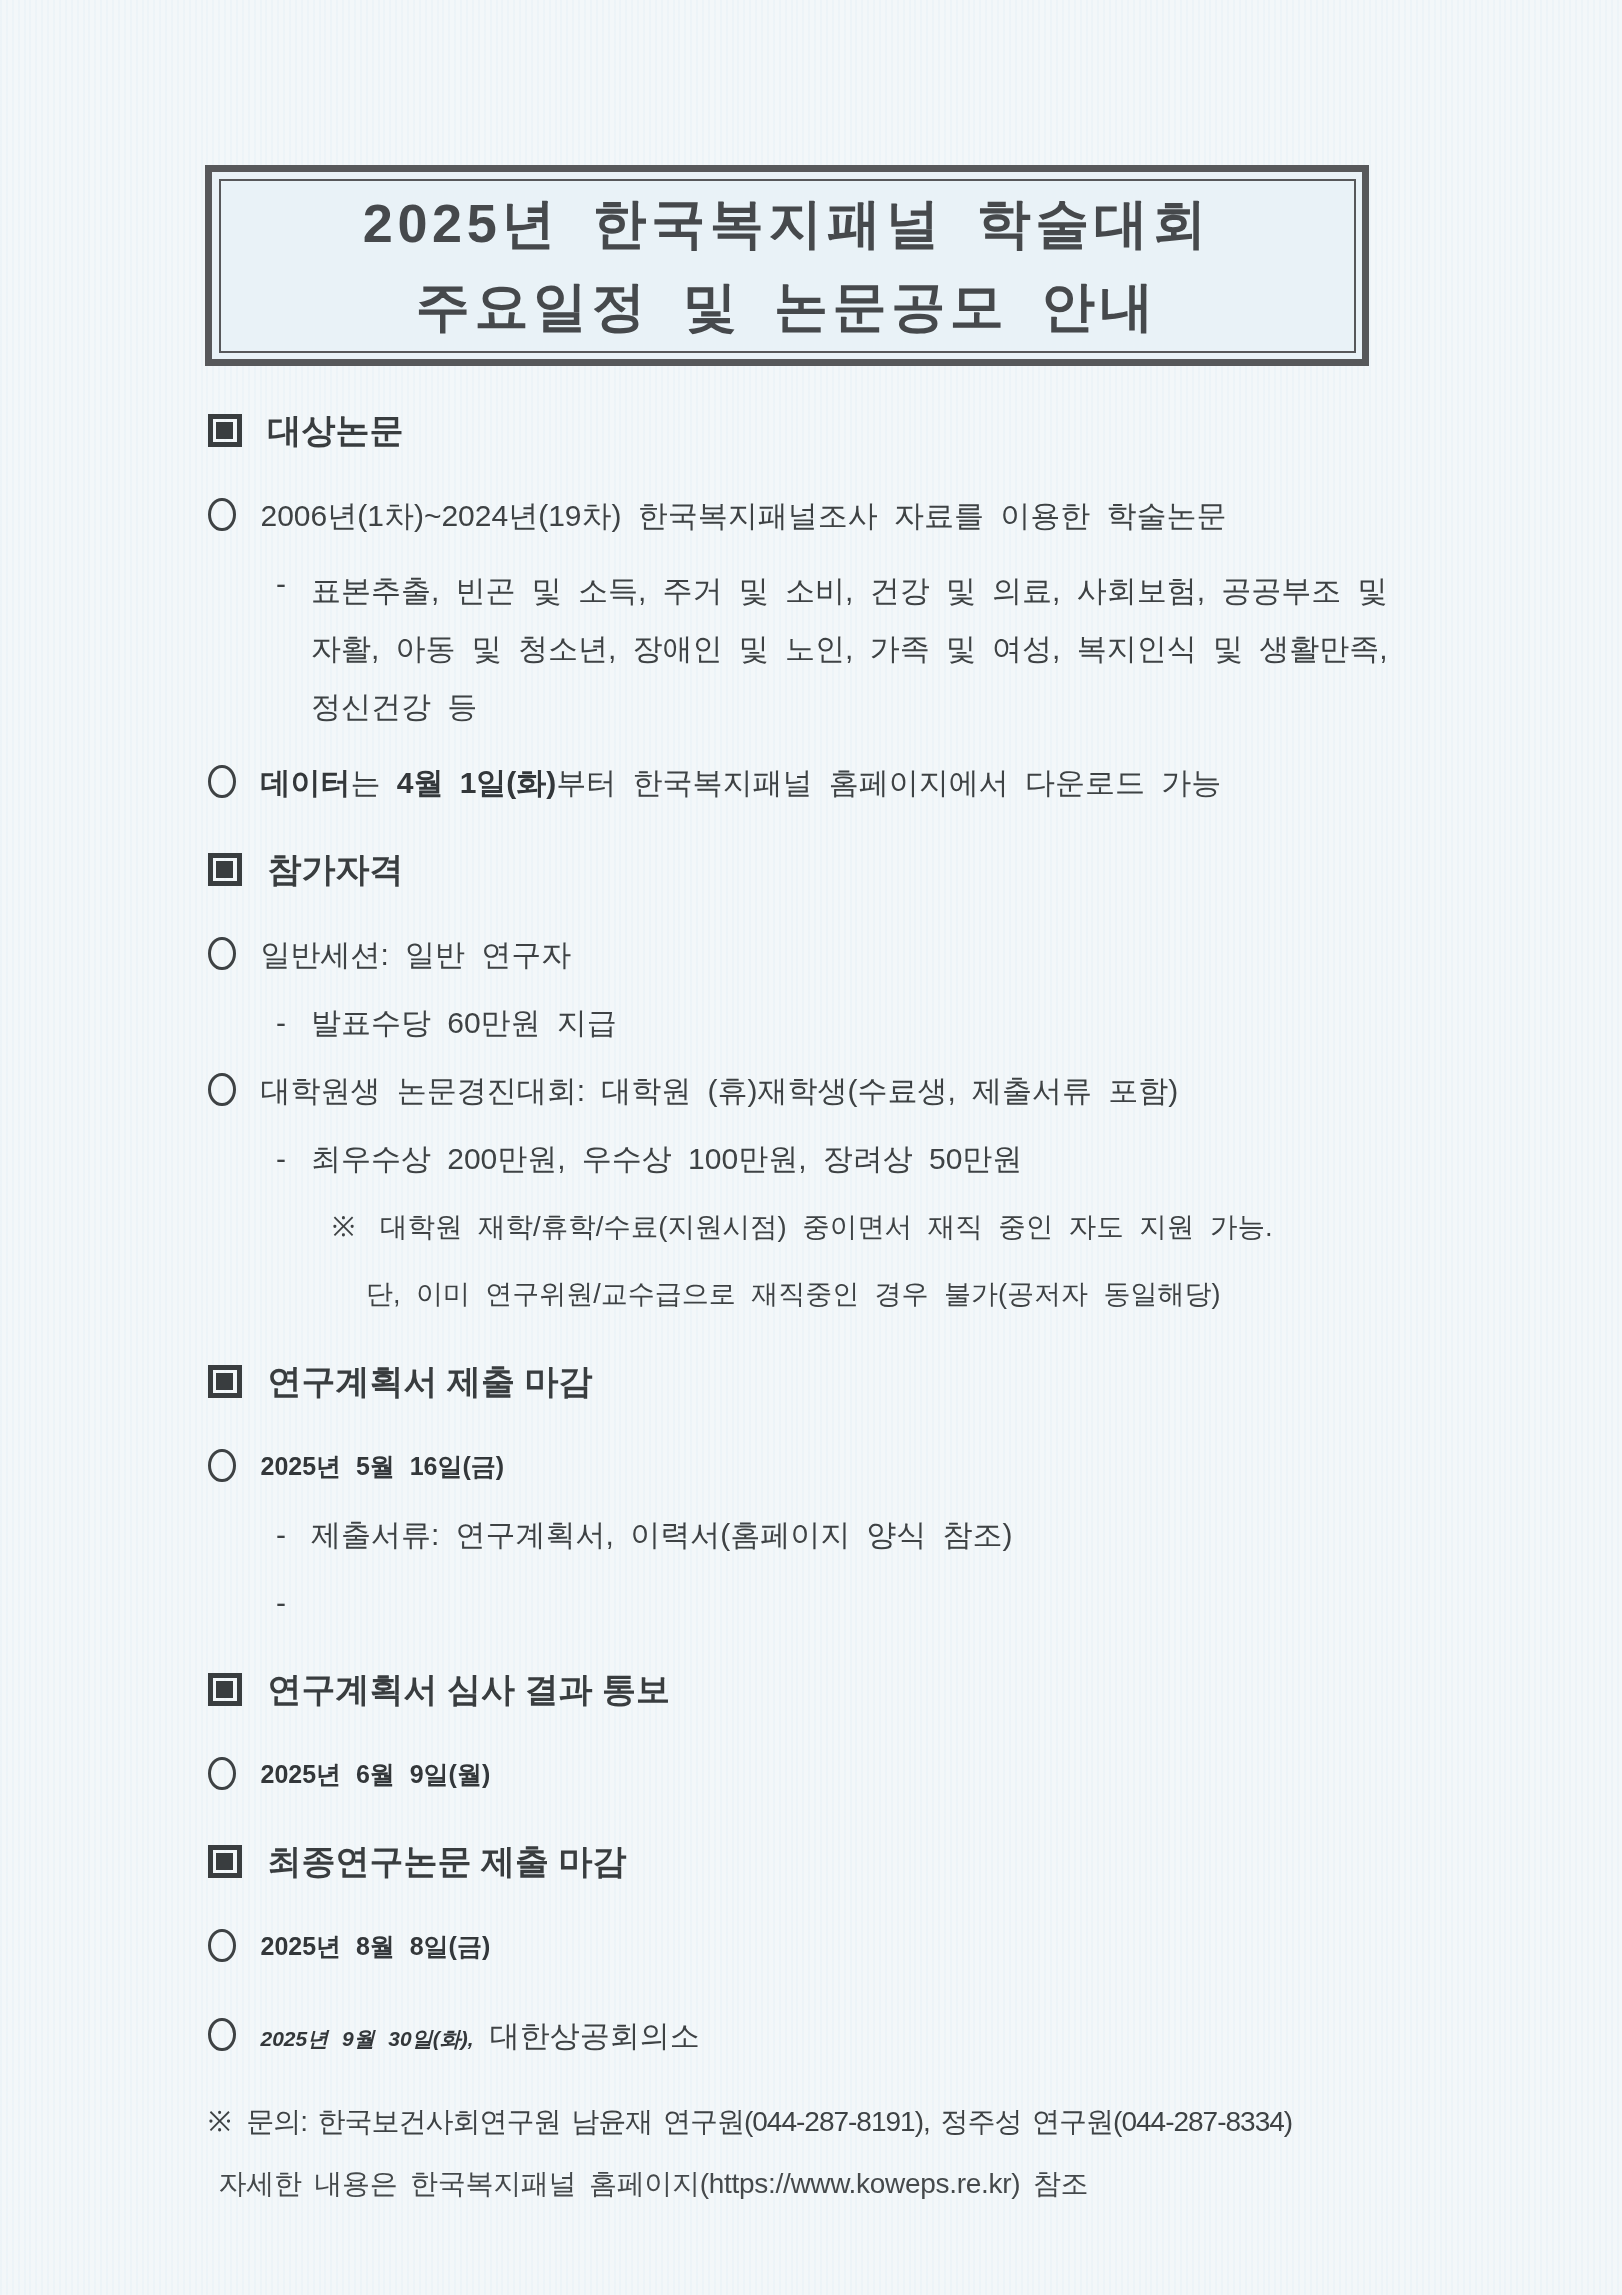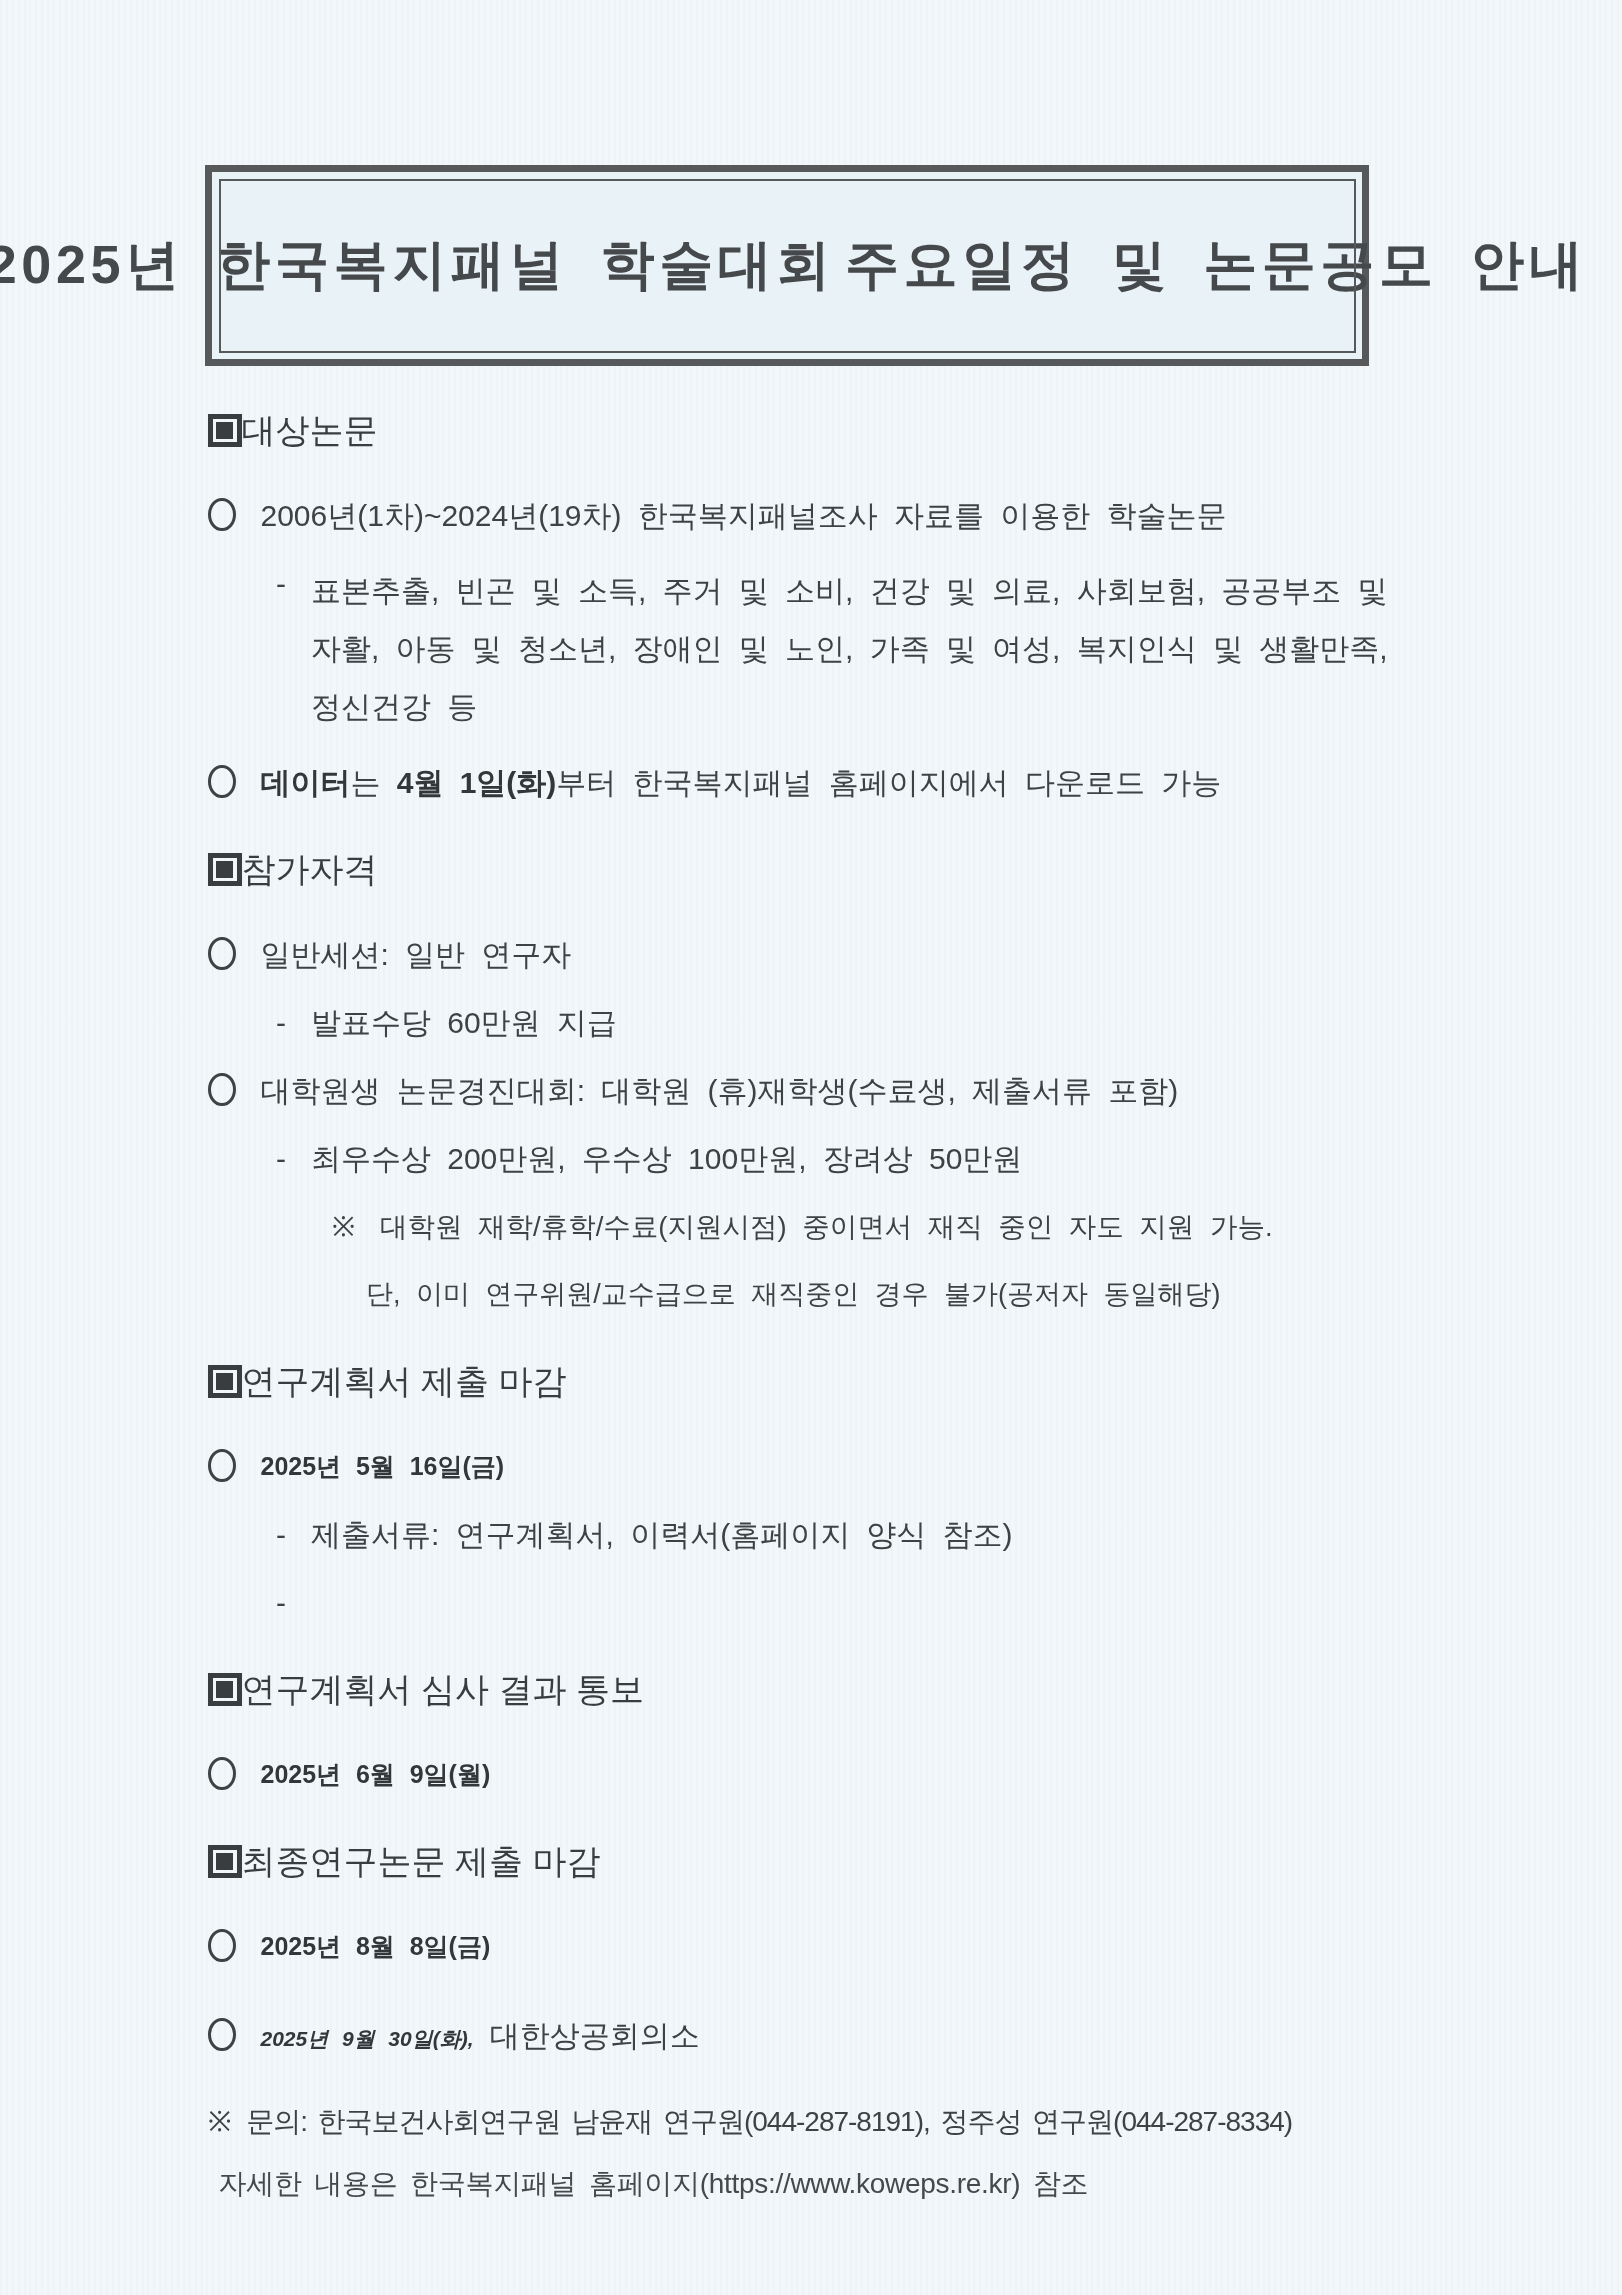--- a/index.html
+++ b/index.html
@@ -11,36 +11,36 @@
       repeating-linear-gradient(90deg, rgba(226,238,245,0.35) 0 2px, rgba(255,255,255,0) 2px 5.9px),
       #f3f7f9;
     font-family:"Liberation Sans", sans-serif;
     color:#3e4244;
     overflow:hidden;
   }
   
   .titlebox{
     position:absolute;left:205px;top:165px;width:1164px;height:201px;
     box-sizing:border-box;border:7.2px solid #57585a;background:#e9f2f7;
-    display:flex;align-items:center;justify-content:center;gap:10px;
+    display:flex;flex-direction:column;align-items:center;justify-content:center;gap:10px;
   }
   .titlebox::before{
     content:"";position:absolute;inset:6.5px;border:2.6px solid #57585a;pointer-events:none;
   }
   .titleline{
     font-size:54px;font-weight:800;letter-spacing:4.6px;word-spacing:13px;
     color:#46494c;white-space:nowrap;
   }
   
   .content{position:absolute;left:208px;top:411px;width:1223px;}
   .section{margin-top:46px;}
   .section.first{margin-top:0;}
   .heading-row{
-    display:flex;align-items:center;
-    font-size:34px;font-weight:normal;color:#393d3f;line-height:39px;
+    display:flex;align-items:center;gap:26px;
+    font-size:34px;font-weight:bold;color:#393d3f;line-height:39px;
   }
   .sqb{width:23.6px;height:23.6px;border:5.2px solid #393d3f;position:relative;flex:none;box-sizing:content-box;}
   .sqb::after{content:"";position:absolute;inset:3.3px;background:#393d3f;}
   .item{display:flex;gap:25px;margin-top:25px;font-size:30px;line-height:43px;}
   .item.after-heading{margin-top:44px;}
   .circ{width:27.5px;height:33px;border:3.3px solid #3e4244;border-radius:50%;flex:none;margin-top:3.9px;box-sizing:border-box;}
   .txt{word-spacing:7.9px;}
   .txt .ln{display:block;}
   .multi .ln{line-height:58px;}
   .dash{padding-left:68px;}

